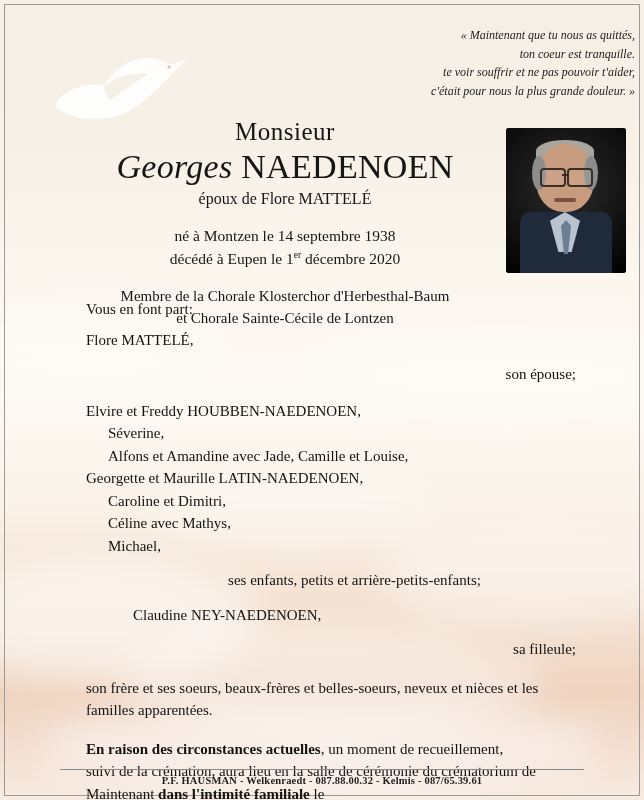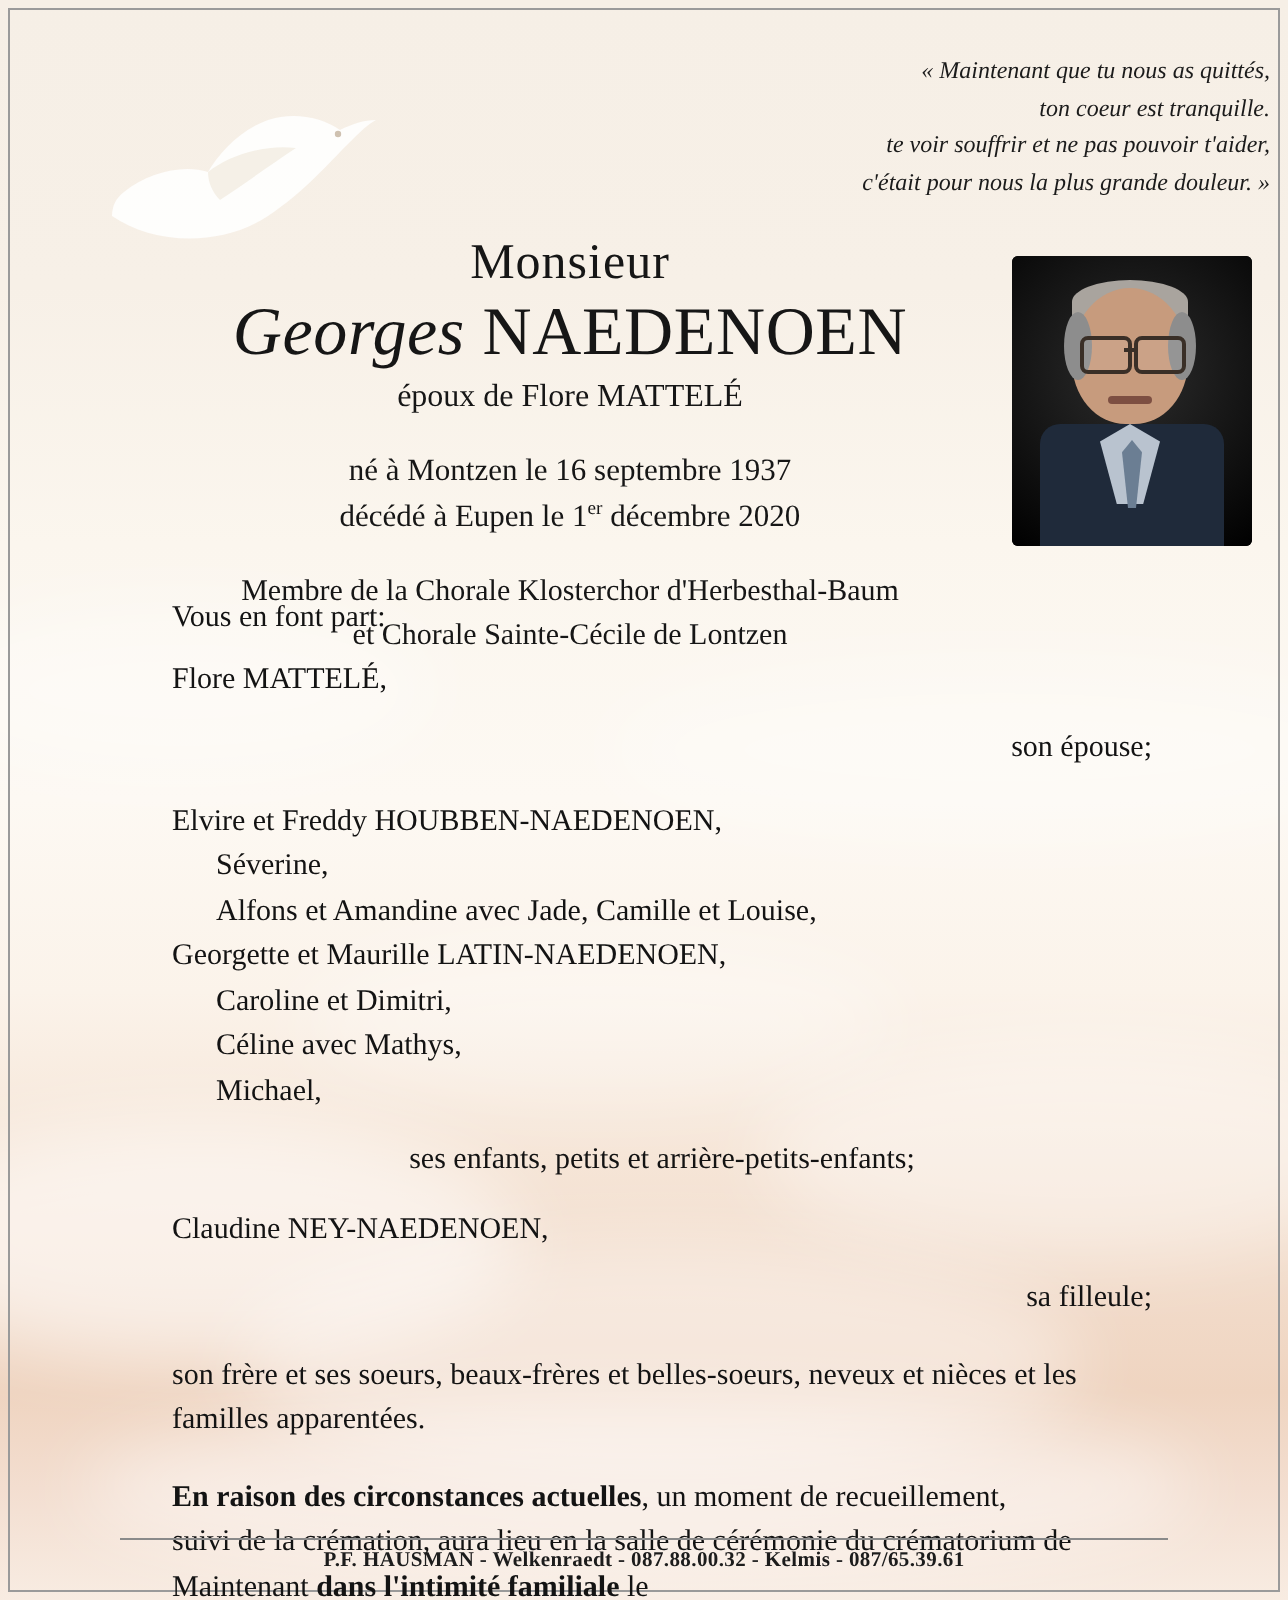--- a/index.html
+++ b/index.html
@@ -146,21 +146,21 @@
     width: 490px;
     font-size: 15px;
     color: #131313;
     line-height: 1.5;
   }
   .row { display: block; }
   .indent1 { padding-left: 22px; }
   .right { text-align: right; }
   .center { text-align: center; }
   .mt8 { margin-top: 8px; }
-  .mt12 { margin-top: 12px; }
+  .mt12 { margin-top: 12px; margin-left: 47px; }
   .mt14 { margin-top: 14px; }
   .mt16 { margin-top: 16px; }
   b, .b { font-weight: bold; }
 
   .footer {
     position: absolute;
     left: 50px;
     right: 50px;
     bottom: 14px;
     text-align: center;
@@ -223,21 +223,21 @@
   </div>
 
   <div class="head-block">
     <div class="monsieur">Monsieur</div>
     <div class="name">
       <span class="first">Georges</span>
       <span class="last">NAEDENOEN</span>
     </div>
     <div class="spouse-of">époux de Flore MATTELÉ</div>
     <div class="birth">
-      <div>né à Montzen le 16 septembre 1937</div>
+      <div>né à Montzen le 14 septembre 1938</div>
       <div><span>décédé à Eupen le 1</span><sup>er</sup><span> décembre 2020</span></div>
     </div>
     <div class="membership">
       <div>Membre de la Chorale Klosterchor d'Herbesthal-Baum</div>
       <div>et Chorale Sainte-Cécile de Lontzen</div>
     </div>
   </div>
 
   <div class="body-text">
 

